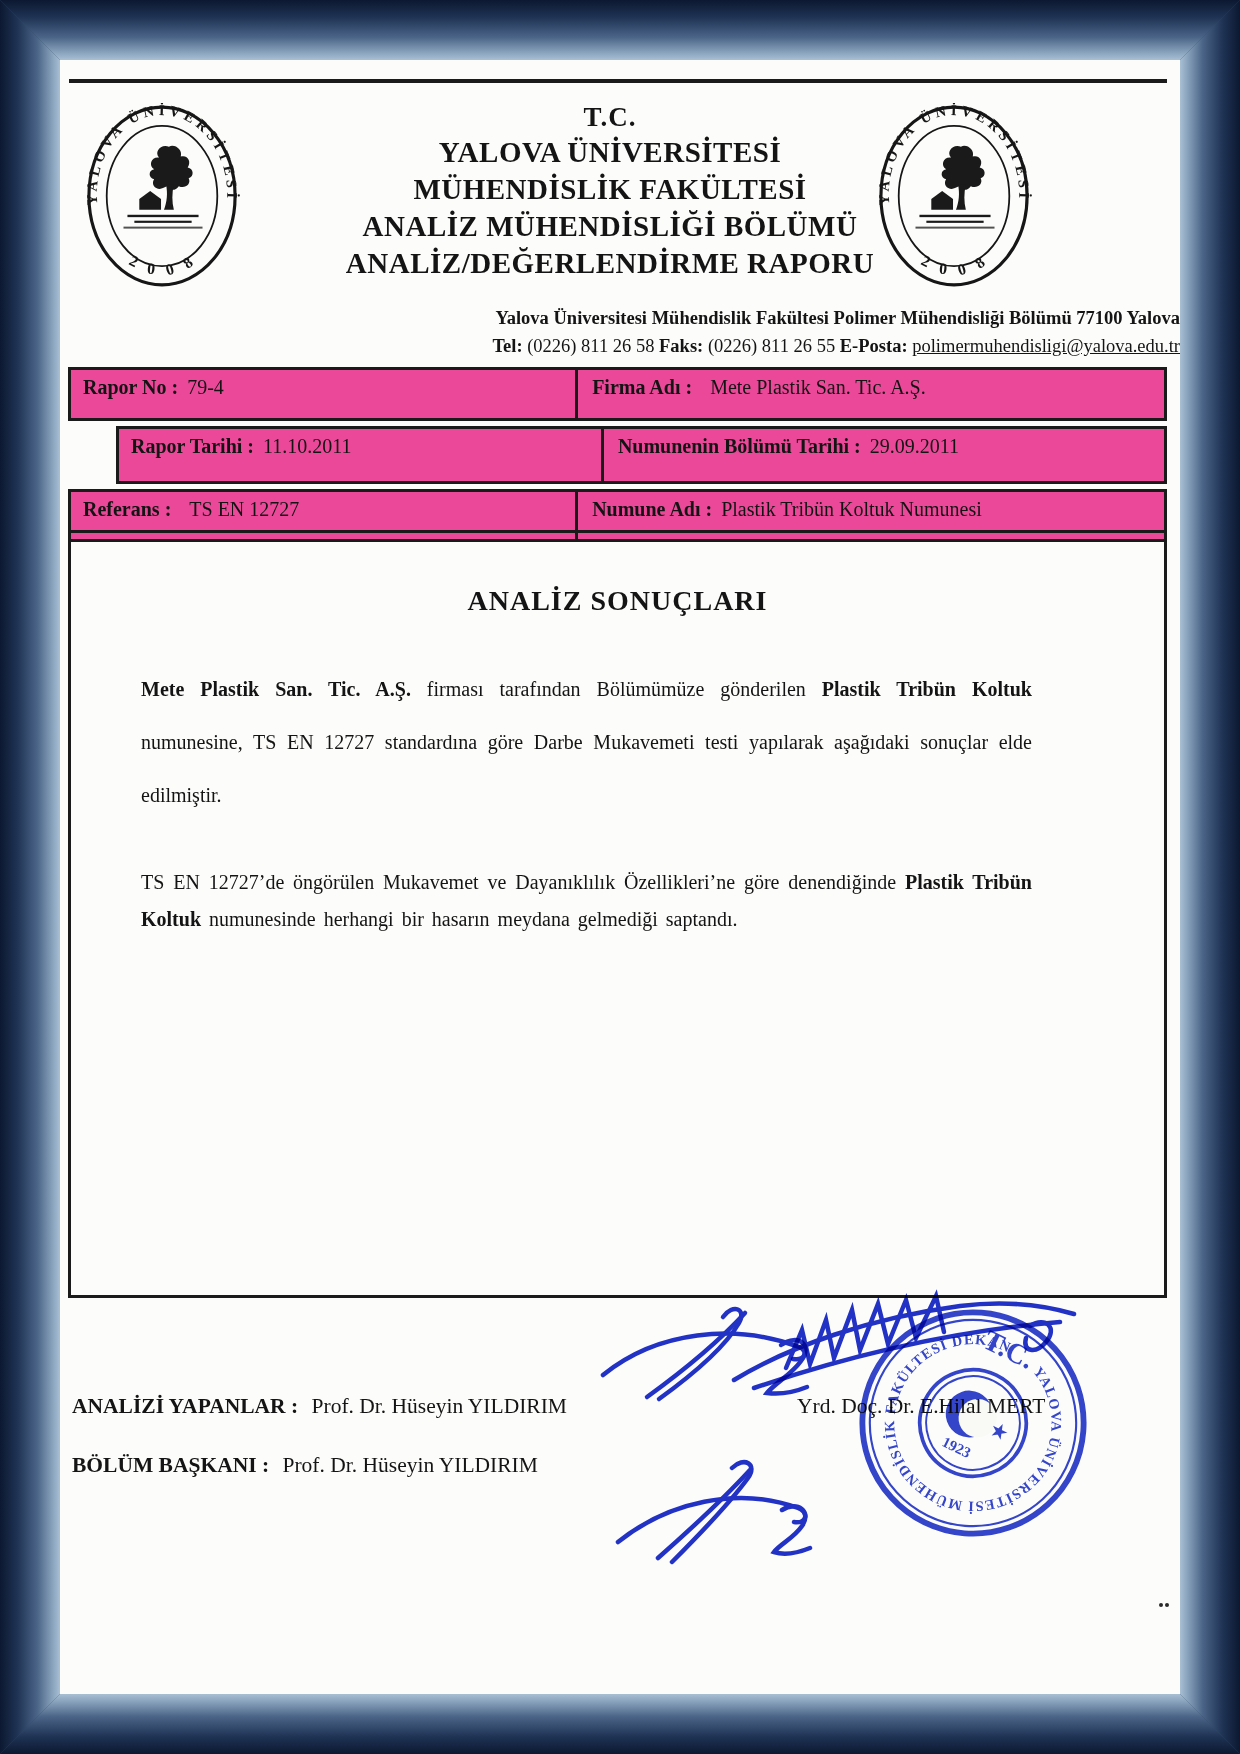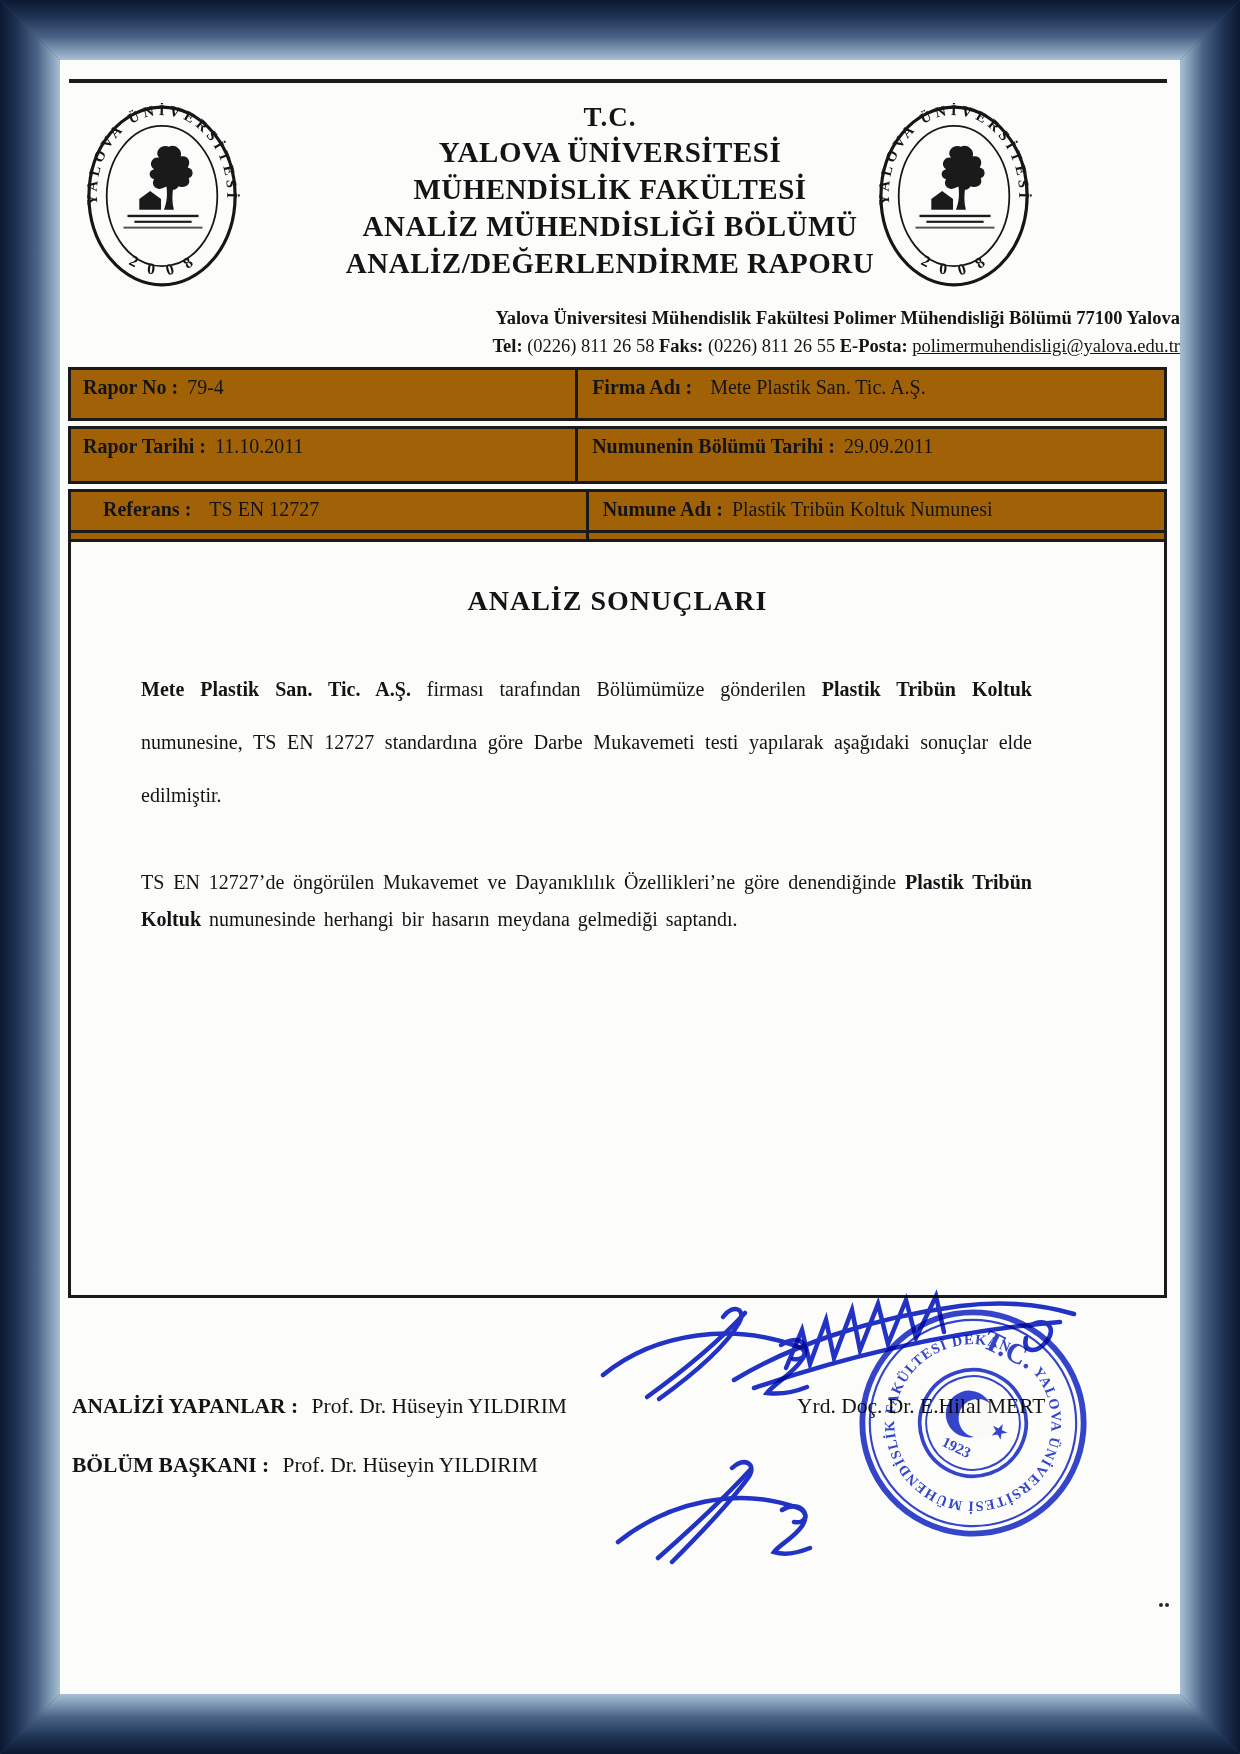--- a/index.html
+++ b/index.html
@@ -34,25 +34,25 @@
   .header-text{position:absolute;top:41px;left:215px;width:670px;text-align:center;font-weight:bold;}
   .h-tc{font-size:27px;line-height:33px;letter-spacing:1px;}
   .h-line{font-size:29px;line-height:37px;letter-spacing:.5px;}
   .address{position:absolute;top:244px;left:0;width:100%;text-align:right;font-weight:bold;
     font-size:18.5px;line-height:28px;}
   .email{text-decoration:underline;}
   .contact-val{font-weight:bold;}
 
   
   .info{position:absolute;top:307px;left:8px;right:13px;}
-  .i-row{display:flex;border:3px solid #1a1a1a;margin-bottom:5px;background:#a16207;}
+  .i-row{display:flex;border:3px solid #1a1a1a;margin-bottom:5px;background:#ec4899;}
   .i-cell{box-sizing:border-box;padding:6px 10px 0 12px;font-size:20px;}
   .i-left{width:46.4%;border-right:3px solid #1a1a1a;}
   .i-right{flex:1;padding-left:14px;}
-  .r1{height:48px;} .r2{height:52px;} .r3{height:47px;padding-left:20px;}
+  .r1{height:48px;} .r2{height:52px;margin-left:48px;} .r3{height:47px;}
   .i-label{font-weight:bold;}
   .i-value{margin-left:9px;}
   .i-value.wide{margin-left:18px;}
 
   
   .box{position:absolute;top:470px;left:8px;right:13px;height:762px;border:3px solid #1a1a1a;}
   .box-title{margin-top:52px;text-align:center;font-weight:bold;font-size:28px;letter-spacing:1px;}
   .para{font-size:20px;text-align:justify;padding:0 132px 0 70px;word-spacing:3px;}
   .p1{margin-top:46px;line-height:53px;}
   .p2{margin-top:42px;line-height:37px;}

